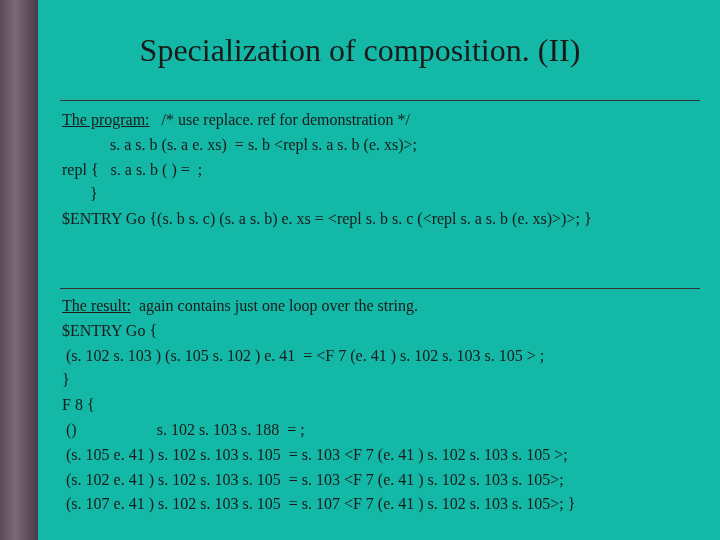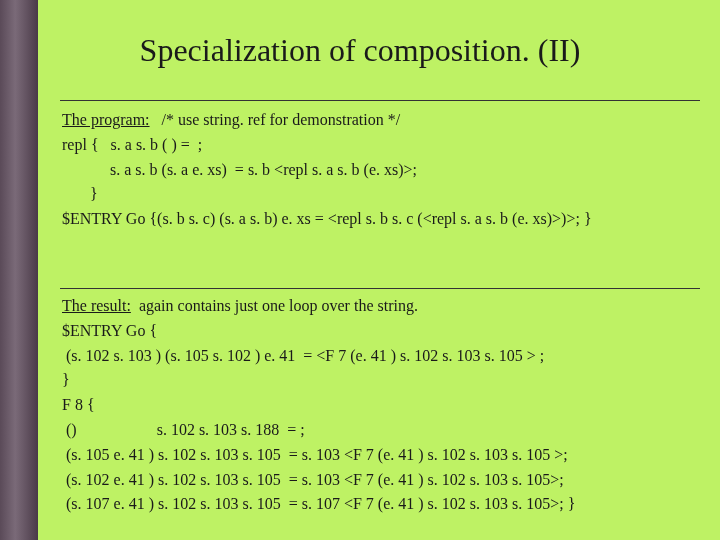--- a/index.html
+++ b/index.html
@@ -6,21 +6,21 @@
     margin: 0;
     padding: 0;
     width: 720px;
     height: 540px;
     overflow: hidden;
     font-family: Georgia, 'Times New Roman', serif;
   }
   .slide {
     width: 720px;
     height: 540px;
-    background: #bef264;
+    background: #14b8a6;
     position: relative;
     box-sizing: border-box;
   }
   .sidebar {
     position: absolute;
     left: 0;
     top: 0;
     width: 38px;
     height: 540px;
     background: linear-gradient(to right, #5a4a58, #7a6a78 40%, #6b5b69 60%, #4a3a48);
@@ -86,23 +86,23 @@
 <body>
 
 <div class="slide">
   <div class="sidebar"></div>
 
   <div class="title">Specialization of composition. (II)</div>
 
   <hr class="top-rule">
 
   <div class="content">
-    <div class="line"><span class="b u">The program:</span>   <span>/* use string. ref for demonstration */</span></div>
+    <div class="line"><span class="b u">The program:</span>   <span>/* use replace. ref for demonstration */</span></div>
+    <div class="line">            s. a s. b (s. a e. xs)  = s. b &lt;repl s. a s. b (e. xs)&gt;;</div>
     <div class="line">repl {   s. a s. b ( ) =  ;</div>
-    <div class="line">            s. a s. b (s. a e. xs)  = s. b &lt;repl s. a s. b (e. xs)&gt;;</div>
     <div class="line">       }</div>
     <div class="line">$ENTRY Go {(s. b s. c) (s. a s. b) e. xs = &lt;repl s. b s. c (&lt;repl s. a s. b (e. xs)&gt;)&gt;; }</div>
   </div>
 
   <hr class="mid-rule">
 
   <div class="content2">
     <div class="line"><span class="b u">The result:</span>  <span>again contains just one loop over the string.</span></div>
     <div class="line">$ENTRY Go {</div>
     <div class="line"> (s. 102 s. 103 ) (s. 105 s. 102 ) e. 41  = &lt;F 7 (e. 41 ) s. 102 s. 103 s. 105 &gt; ;</div>

